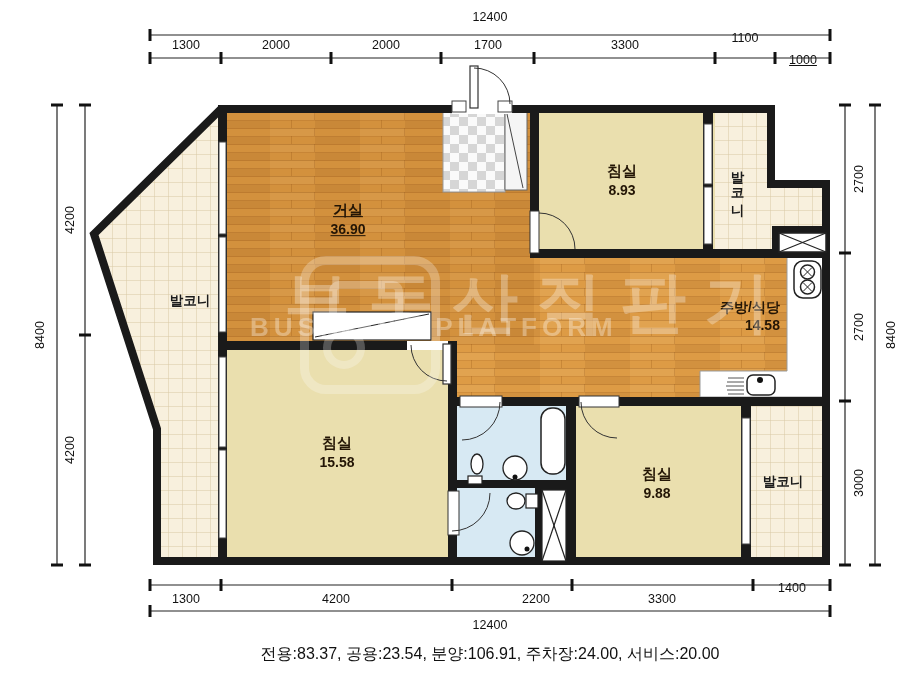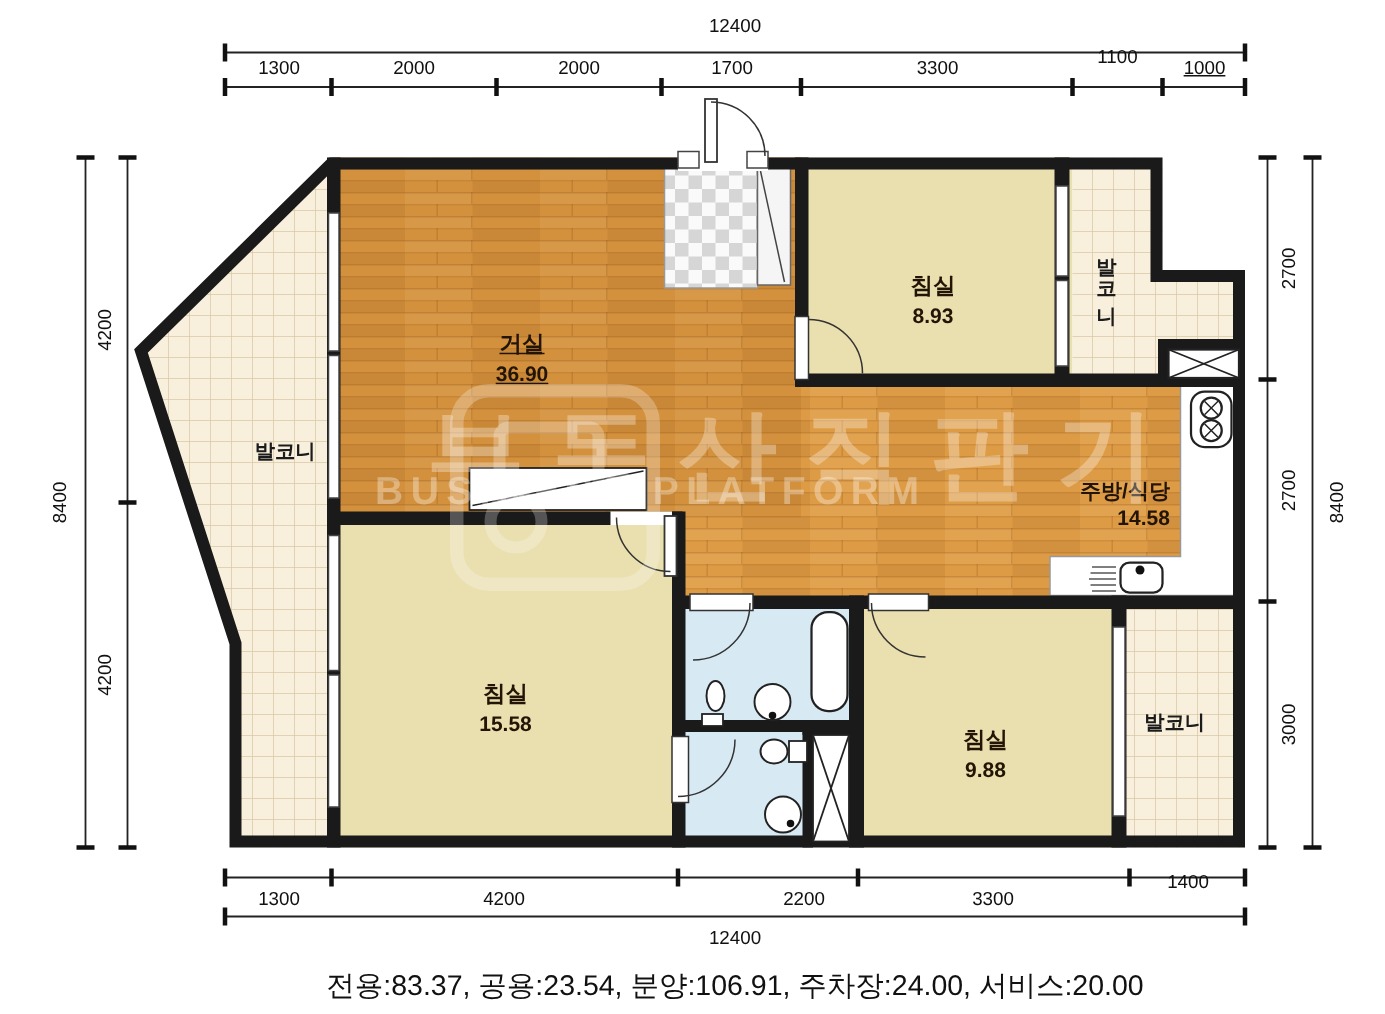--- a/index.html
+++ b/index.html
@@ -1,27 +1,27 @@
 <!DOCTYPE html>
 <html><head>
 <meta charset="utf-8">
 <style>
   html,body{margin:0;padding:0;background:#ffffff;}
   body{font-family:"Liberation Sans", sans-serif;}
   .stage{position:relative;width:923px;height:676px;background:#fff;overflow:hidden;}
   .stage svg{position:absolute;left:0;top:0;}
   .lbl{position:absolute;transform:translate(-50%,-50%);text-align:center;color:#231505;
-       font-weight:bold;font-size:15px;line-height:1.3;white-space:nowrap;margin-top:20px;}
+       font-weight:bold;font-size:15px;line-height:1.3;white-space:nowrap;}
   .lbl .area{font-size:14px;}
   .balbl{position:absolute;transform:translate(-50%,-50%);color:#1c1c1c;font-weight:bold;
         font-size:13.5px;white-space:nowrap;}
   .balbl.vert{writing-mode:vertical-rl;letter-spacing:3px;line-height:1.05;}
   .dim{position:absolute;transform:translate(-50%,-50%);color:#111;font-size:12.5px;white-space:nowrap;}
   .dim.rot{transform:translate(-50%,-50%) rotate(-90deg);}
-  .footer{position:absolute;transform:translateX(-50%);color:#111;font-size:19px;white-space:nowrap;}
+  .footer{position:absolute;transform:translateX(-50%);color:#111;font-size:16px;white-space:nowrap;}
   .watermark{position:absolute;left:0;top:0;width:815px;height:676px;pointer-events:none;}
   .wm-logo{position:absolute;left:300px;top:256px;width:122px;height:120px;
            border:9px solid rgba(255,255,255,0.26);border-radius:26px;}
   .wm-logo-inner{position:absolute;left:20px;top:16px;width:58px;height:40px;
            border:8px solid rgba(255,255,255,0.26);border-radius:10px;}
   .wm-logo-circle{position:absolute;left:14px;top:62px;width:26px;height:26px;
            border:8px solid rgba(255,255,255,0.26);border-radius:50%;}
   .wm-kr{position:absolute;left:284px;top:258px;font-size:66px;font-weight:bold;
          letter-spacing:18px;color:rgba(255,255,255,0.30);}
   .wm-en{position:absolute;left:250px;top:312px;font-size:26px;font-weight:bold;
@@ -262,21 +262,21 @@
 <div class="balbl vert" style="left:737px;top:186px;">발코니</div>
 <div class="balbl" style="left:783px;top:482px;">발코니</div>
 
 <div class="dim" style="left:490px;top:17px;">12400</div>
 <div class="dim" style="left:186px;top:45px;">1300</div>
 <div class="dim" style="left:276px;top:45px;">2000</div>
 <div class="dim" style="left:386px;top:45px;">2000</div>
 <div class="dim" style="left:488px;top:45px;">1700</div>
 <div class="dim" style="left:625px;top:45px;">3300</div>
 <div class="dim" style="left:745px;top:38px;">1100</div>
-<div class="dim" style="left:803px;top:45px;text-decoration:underline;">1000</div>
+<div class="dim" style="left:803px;top:60px;text-decoration:underline;">1000</div>
 
 <div class="dim" style="left:186px;top:599px;">1300</div>
 <div class="dim" style="left:336px;top:599px;">4200</div>
 <div class="dim" style="left:536px;top:599px;">2200</div>
 <div class="dim" style="left:662px;top:599px;">3300</div>
 <div class="dim" style="left:792px;top:588px;">1400</div>
 <div class="dim" style="left:490px;top:625px;">12400</div>
 
 <div class="dim rot" style="left:40px;top:335px;">8400</div>
 <div class="dim rot" style="left:70px;top:220px;">4200</div>

